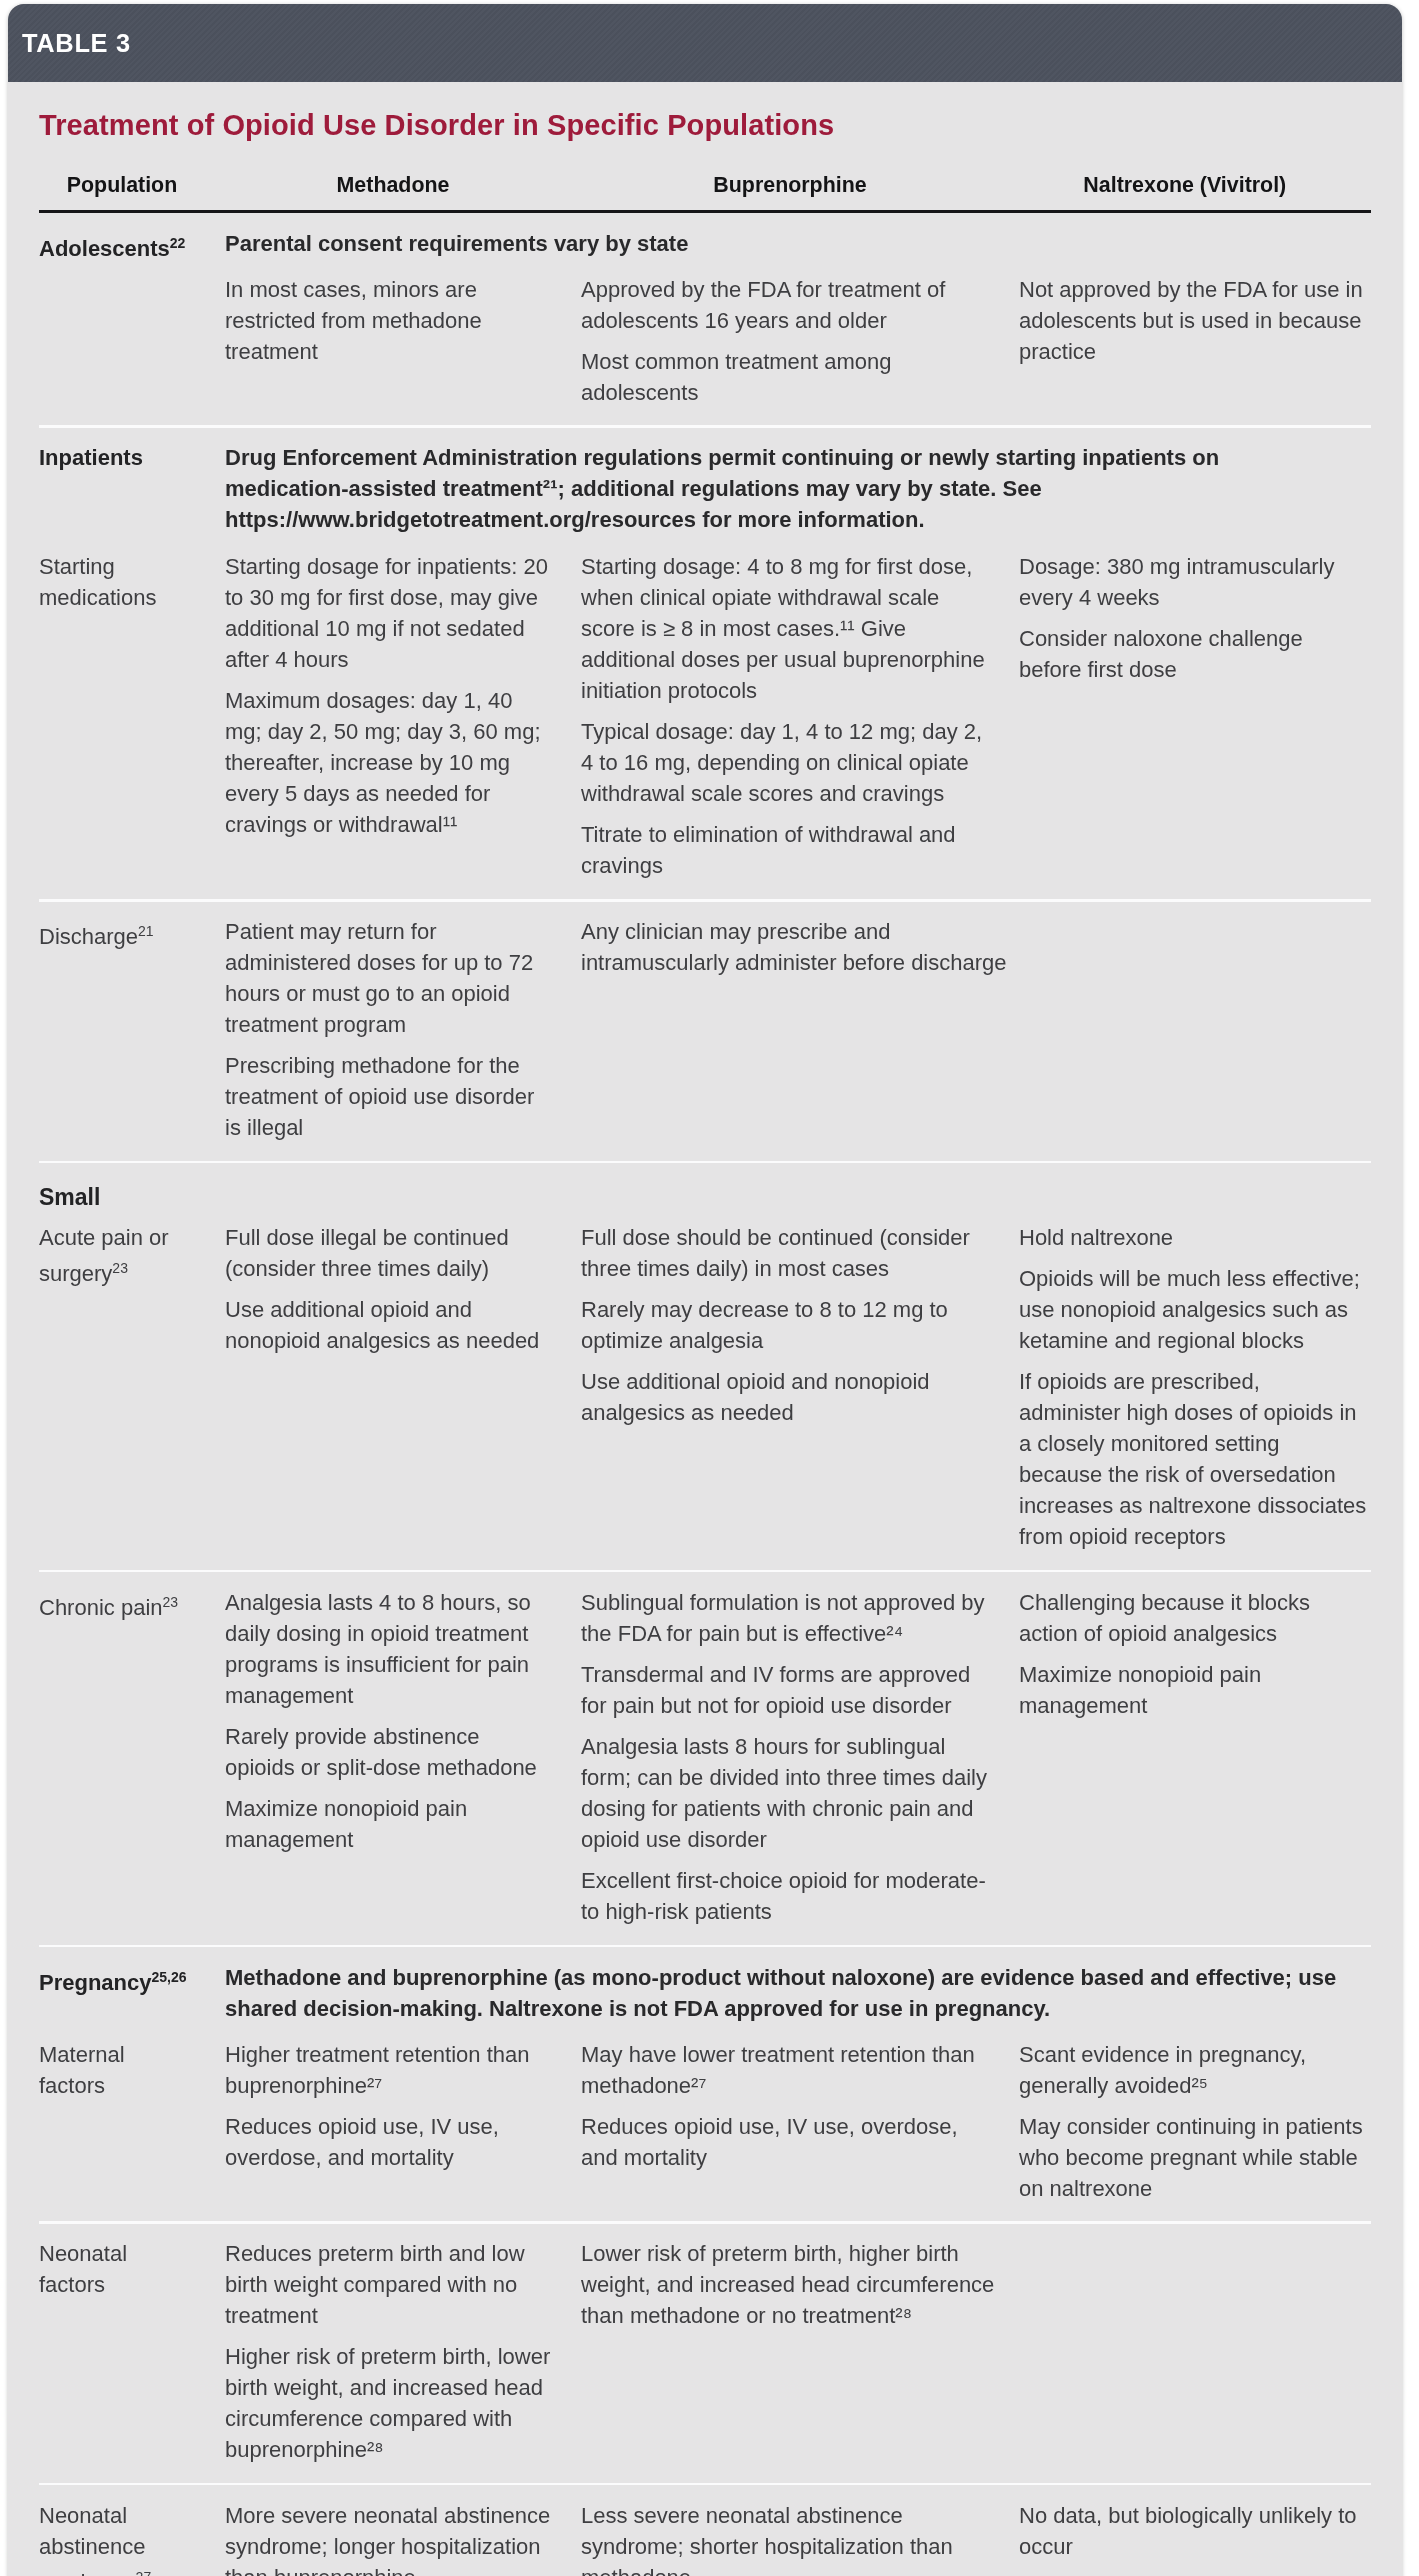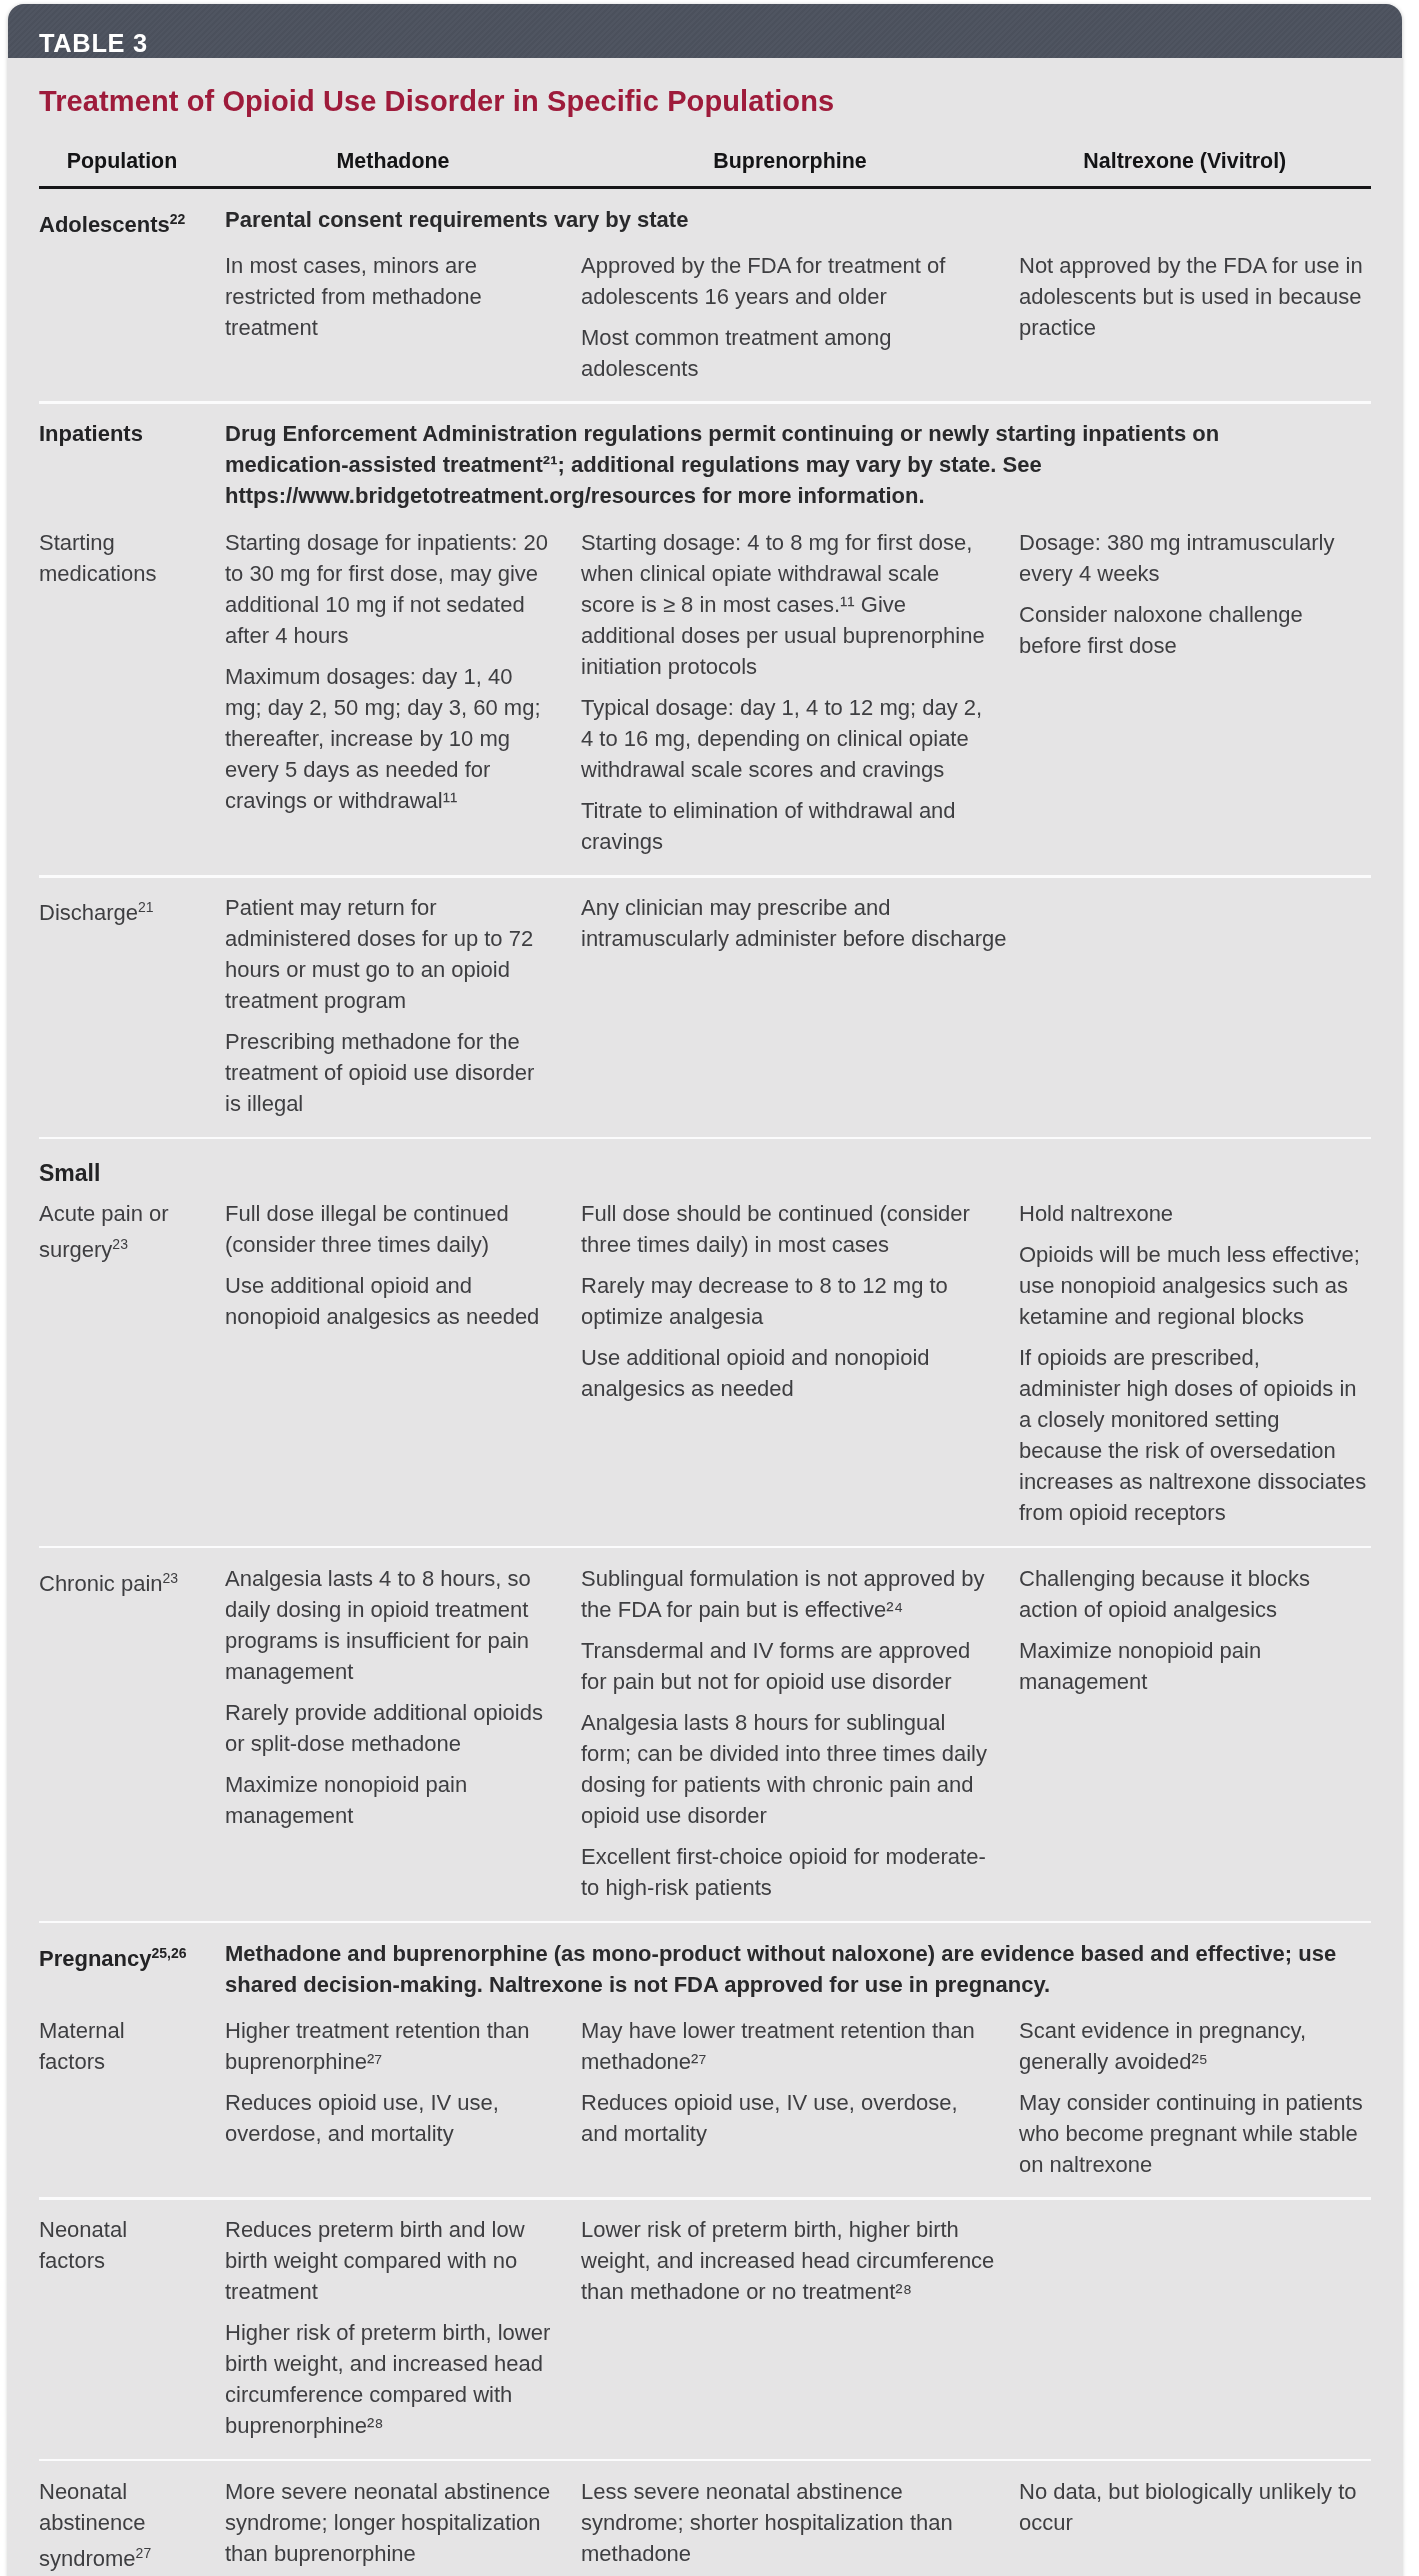--- a/index.html
+++ b/index.html
@@ -11,25 +11,25 @@
   .card{
     margin:4px 17.4px 8px 8px;
     min-height:2560px;
     background:#e5e4e5;
     border-radius:16px;
     overflow:hidden;
     box-shadow:0 1.3px 4px rgba(0,0,0,0.25);
     display:flex; flex-direction:column;
   }
   .titlebar{
-    height:54px;
+    height:78px;
     background:#4c525e;
     background-image:repeating-linear-gradient(135deg, rgba(255,255,255,0.02) 0 2px, rgba(0,0,0,0.02) 2px 4px);
-    display:flex; align-items:flex-end;
-    padding:0 31px;
+    display:flex; align-items:center;
+    padding:0 14px;
     color:#ffffff;
     font-size:25.4px; font-weight:bold; letter-spacing:0.7px;
   }
   .title{
     margin:27px 31px 0;
     color:#9e1b3b;
     font-size:29px; font-weight:bold;
     letter-spacing:0.1px;
   }
   .grid{
@@ -174,21 +174,21 @@
       </div>
     </div>
   </div>
   <div class="sep"></div>
 
   <div class="section">
     <div class="grid">
       <div class="pop"><span>Chronic pain</span><sup>23</sup></div>
       <div class="cell">
         <p>Analgesia lasts 4 to 8 hours, so daily dosing in opioid treatment programs is insufficient for pain management</p>
-        <p>Rarely provide additional opioids or split-dose methadone</p>
+        <p>Rarely provide abstinence opioids or split-dose methadone</p>
         <p>Maximize nonopioid pain management</p>
       </div>
       <div class="cell">
         <p>Sublingual formulation is not approved by the FDA for pain but is effective²⁴</p>
         <p>Transdermal and IV forms are approved for pain but not for opioid use disorder</p>
         <p>Analgesia lasts 8 hours for sublingual form; can be divided into three times daily dosing for patients with chronic pain and opioid use disorder</p>
         <p>Excellent first-choice opioid for moderate- to high-risk patients</p>
       </div>
       <div class="cell">
         <p>Challenging because it blocks action of opioid analgesics</p>

